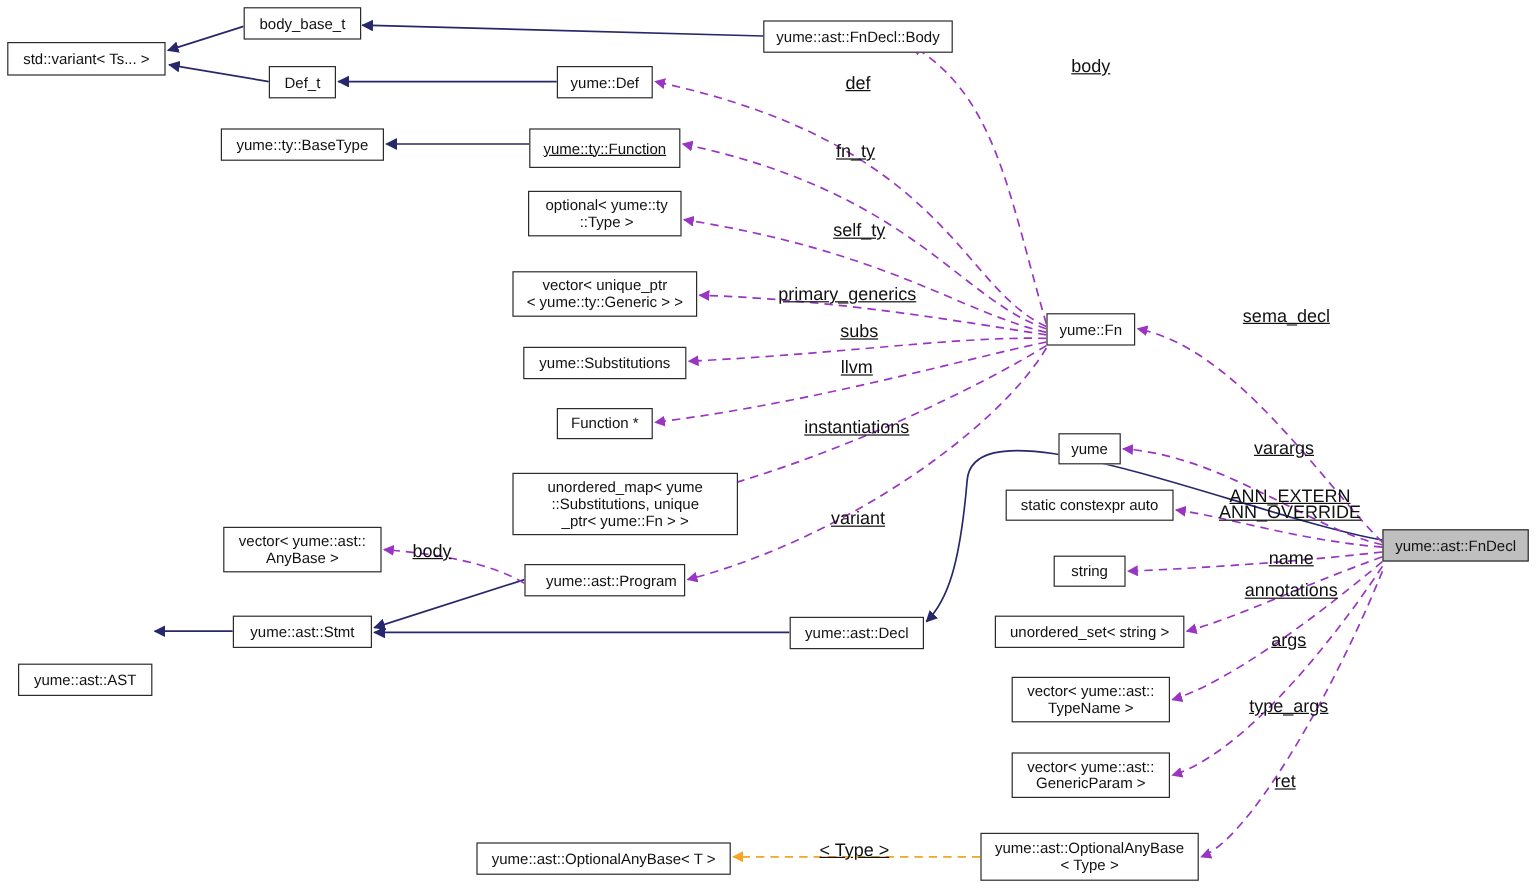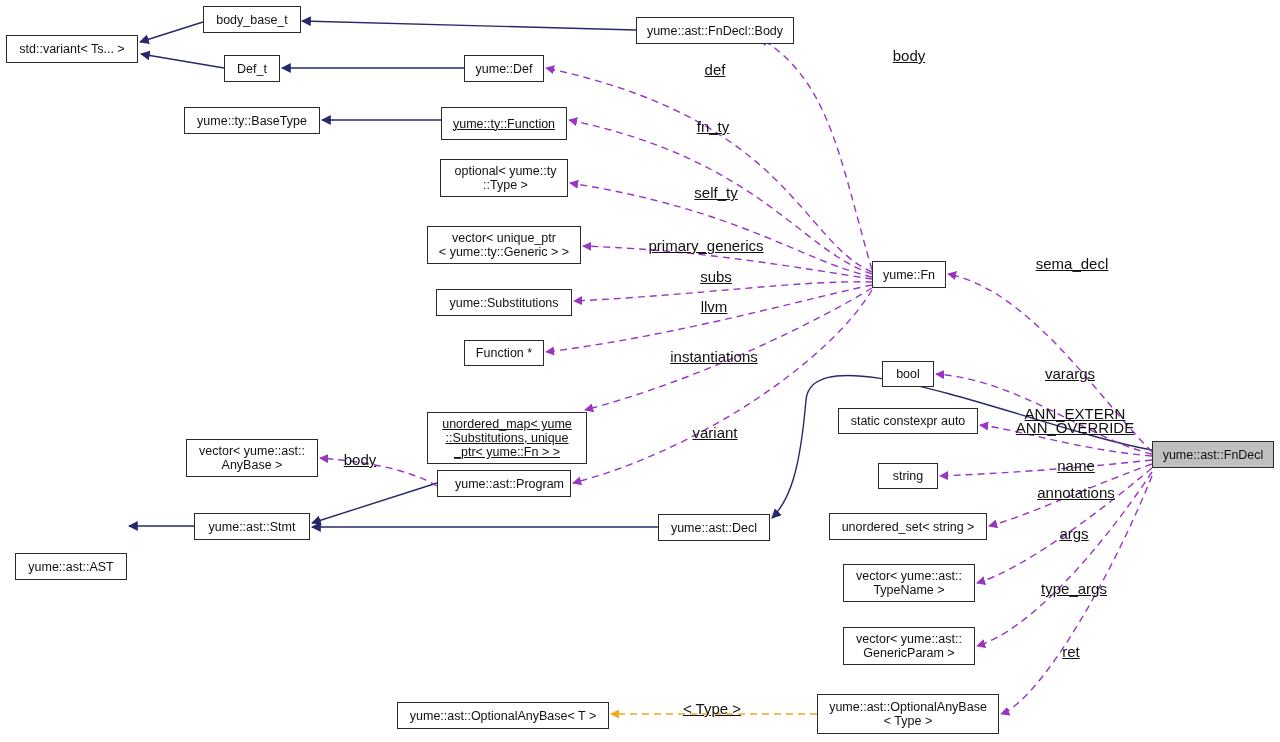--- a/index.html
+++ b/index.html
@@ -118,31 +118,31 @@
       <div class="node" style="left: 184px; top: 107px; width: 136px; height: 27px;">yume::ty::BaseType</div>
       <div class="node" style="left: 636px; top: 17px; width: 158px; height: 27px;">yume::ast::FnDecl::Body</div>
       <div class="node" style="left: 464px; top: 55px; width: 80px; height: 27px;">yume::Def</div>
       <div class="node" style="left: 441px; top: 107px; width: 126px; height: 33px; text-decoration: underline;">yume::ty::Function</div>
       <div class="node" style="left: 440px; top: 159px; width: 128px; height: 38px; padding-left: 8px;">optional&lt; yume::ty
 ::Type &gt;</div>
       <div class="node" style="left: 427px; top: 226px; width: 154px; height: 38px;">vector&lt; unique_ptr
 &lt; yume::ty::Generic &gt; &gt;</div>
       <div class="node" style="left: 436px; top: 289px; width: 136px; height: 27px;">yume::Substitutions</div>
       <div class="node" style="left: 464px; top: 340px; width: 80px; height: 26px;">Function *</div>
-      <div class="node" style="left: 427px; top: 412px; width: 160px; height: 52px; text-decoration: underline;">unordered_map&lt; yume
+      <div class="node" style="left: 427px; top: 394px; width: 188px; height: 52px;">unordered_map&lt; yume
 ::Substitutions, unique
 _ptr&lt; yume::Fn &gt; &gt;</div>
       <div class="node" style="left: 186px; top: 439px; width: 132px; height: 38px;">vector&lt; yume::ast::
 AnyBase &gt;</div>
       <div class="node" style="left: 437px; top: 470px; width: 134px; height: 27px; padding-left: 16px;">yume::ast::Program</div>
       <div class="node" style="left: 15px; top: 513px; width: 112px; height: 27px; margin-top: 40px;">yume::ast::AST</div>
       <div class="node" style="left: 194px; top: 513px; width: 116px; height: 27px;">yume::ast::Stmt</div>
       <div class="node" style="left: 658px; top: 514px; width: 112px; height: 27px;">yume::ast::Decl</div>
       <div class="node" style="left: 872px; top: 261px; width: 74px; height: 27px;">yume::Fn</div>
-      <div class="node" style="left: 882px; top: 361px; width: 52px; height: 26px;">bool</div>
+      <div class="node" style="left: 882px; top: 361px; width: 52px; height: 26px;">yume</div>
       <div class="node" style="left: 838px; top: 408px; width: 140px; height: 26px;">static constexpr auto</div>
       <div class="node" style="left: 878px; top: 463px; width: 60px; height: 26px;">string</div>
       <div class="node" style="left: 829px; top: 513px; width: 158px; height: 27px;">unordered_set&lt; string &gt;</div>
       <div class="node" style="left: 843px; top: 564px; width: 132px; height: 38px;">vector&lt; yume::ast::
 TypeName &gt;</div>
       <div class="node" style="left: 843px; top: 627px; width: 132px; height: 38px;">vector&lt; yume::ast::
 GenericParam &gt;</div>
       <div class="node" style="left: 397px; top: 702px; width: 212px; height: 27px;">yume::ast::OptionalAnyBase&lt; T &gt;</div>
       <div class="node" style="left: 817px; top: 694px; width: 182px; height: 40px;">yume::ast::OptionalAnyBase
 &lt; Type &gt;</div>

